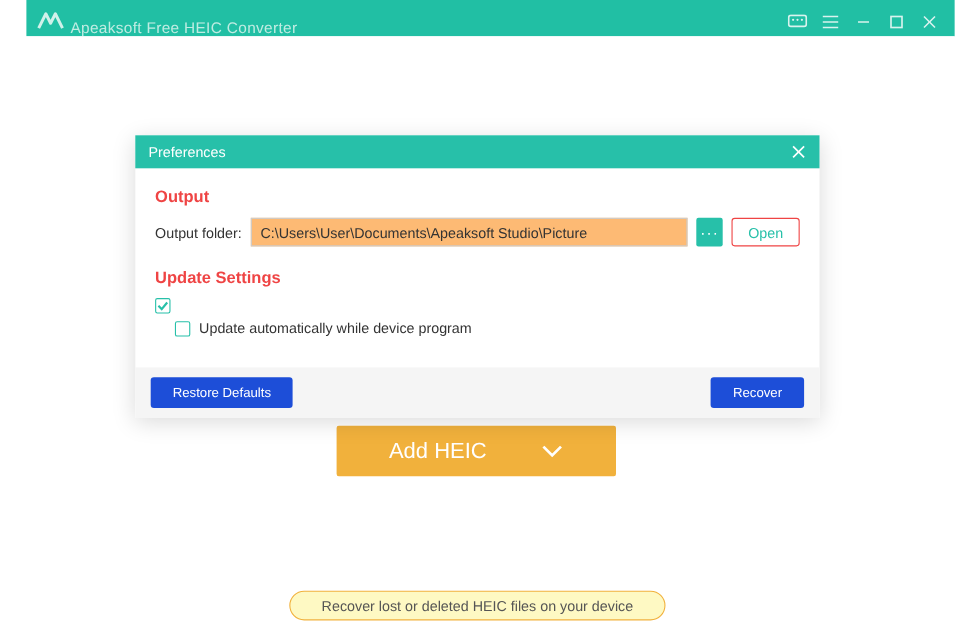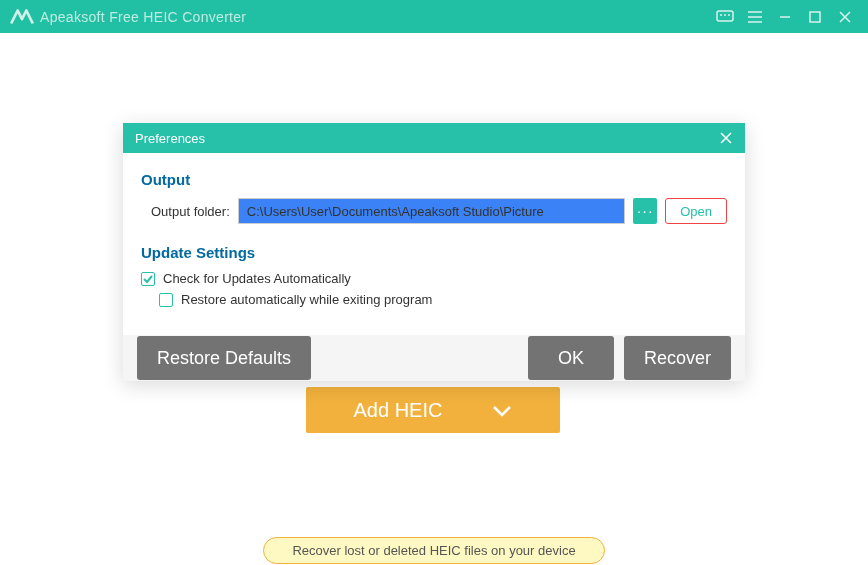--- a/index.html
+++ b/index.html
@@ -1,21 +1,21 @@
 <!DOCTYPE html>
 <html><head>
 <meta charset="utf-8">
 <style>
   * { box-sizing: border-box; margin: 0; padding: 0; font-family: -apple-system, "Segoe UI", Arial, sans-serif; }
   body { width: 868px; height: 565px; overflow: hidden; background: #fff; position: relative; }
 
   
   .titlebar {
-    height: 33px; background: #21bfa4; display: flex; align-items: center;
-    padding: 0 8px; color: #b5e9de;
+    height: 33px; background: #21bfa4; display: flex; align-items: flex-end;
+    padding: 0 8px; color: #b5e9de; margin-left: 24px;
   }
   .titlebar .logo { width: 28px; height: 28px; display:flex; align-items:center; justify-content:center; }
   .titlebar .app-title { margin-left: 4px; font-size: 14px; letter-spacing: 0.3px; color: #bfece2; }
   .titlebar .spacer { flex: 1; }
   .titlebar .ctrl { width: 30px; height: 26px; display:flex; align-items:center; justify-content:center; cursor:pointer; }
   .titlebar .ctrl svg { stroke: #d9f3ee; }
 
   
   .main-area { position:absolute; top:33px; left:0; right:0; bottom:0; background:#ffffff; }
 
@@ -40,26 +40,26 @@
     position:absolute; left:123px; top:123px; width:622px; background:#fff;
     box-shadow: 0 4px 20px rgba(0,0,0,.15);
     display:flex; flex-direction:column;
   }
   .dialog-header {
     height:30px; background:#27c0a9; color:#fff; display:flex; align-items:center;
     padding:0 12px; font-size:13px; justify-content:space-between;
   }
   .dialog-header .close { cursor:pointer; display:flex; align-items:center; }
   .dialog-body { padding:12px 18px 22px 18px; }
-  .section-title { font-weight:bold; font-size:15px; color:#0369a1; margin:6px 0 10px 0; }
+  .section-title { font-weight:bold; font-size:15px; color:#ef4444; margin:6px 0 10px 0; }
   .row-folder { display:flex; align-items:center; gap:8px; margin-bottom:12px; }
-  .row-folder label { font-size:13px; color:#333; white-space:nowrap;margin-left:10px; }
+  .row-folder label { font-size:13px; color:#333; white-space:nowrap; }
   .row-folder input[type=text] {
     flex:1; height:26px; border:1px solid #ccc; padding:0 8px; font-size:13px; color:#333;
-    background:#3b82f6;
+    background:#fdba74;
   }
   .btn-browse {
     width:24px; height:26px; background:#27c0a9; border:none; color:#fff;
     display:flex; align-items:center; justify-content:center; cursor:pointer; font-size:14px;
     letter-spacing:1px; border-radius:2px;
   }
   .btn-open {
     height:26px; padding:0 14px; border:1px solid #ef4444; background:#fff; color:#27c0a9;
     font-size:13px; cursor:pointer; border-radius:3px;
   }
@@ -73,22 +73,22 @@
   .cb.checked { background:#fff; }
   .cb.checked svg { display:block; }
   .cb svg { display:none; }
 
   .dialog-footer {
     background:#f5f5f5; height:46px; display:flex; align-items:center; padding:0 14px;
     gap:10px;
   }
   .dialog-footer .spacer { flex:1; }
   .btn {
-    height:44px; padding:0 20px; border:none; border-radius:3px; font-size:18px; cursor:pointer;
-    background:#737373; color:#fff;
+    height:28px; padding:0 20px; border:none; border-radius:3px; font-size:12px; cursor:pointer;
+    background:#1d4ed8; color:#fff;
   }
 </style>
 </head>
 <body>
 
 <div class="titlebar">
   <span class="logo">
     <svg viewBox="0 0 24 24" width="26" height="26">
         <path d="M2 18 L8 6 L12 14 L16 6 L22 18" fill="none" stroke="#d0f1ea" stroke-width="2.5" stroke-linejoin="round"></path>
       </svg>
@@ -163,30 +163,28 @@
     </div>
 
     <div class="section-title" style="margin-top:20px;">Update Settings</div>
 
     <div class="cb-row">
       <span class="cb checked">
         <svg width="10" height="10" viewBox="0 0 10 10">
             <path d="M1 5 L4 8 L9 2" fill="none" stroke="#27c0a9" stroke-width="2"></path>
           </svg>
       </span>
-      <span>Check for Updates Automatically</span>
     </div>
 
     <div class="cb-row indent">
       <span class="cb">
         
       </span>
-      <span>Restore automatically while exiting program</span>
+      <span>Update automatically while device program</span>
     </div>
   </div>
 
   <div class="dialog-footer">
     <button class="btn">Restore Defaults</button>
     <span class="spacer"></span>
-    <button class="btn" style="padding:0 30px">OK</button>
     <button class="btn">Recover</button>
   </div>
 </div>
 
 </body></html>

